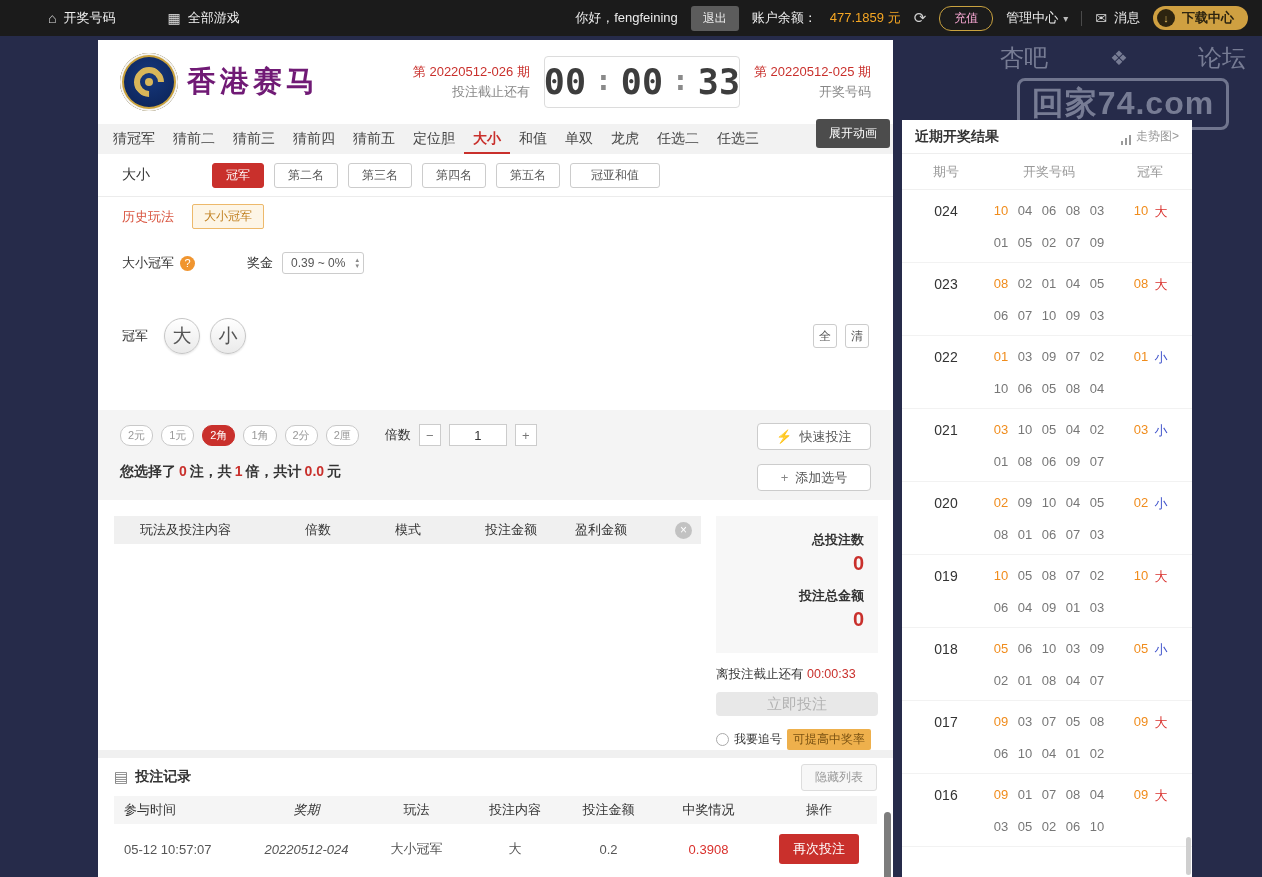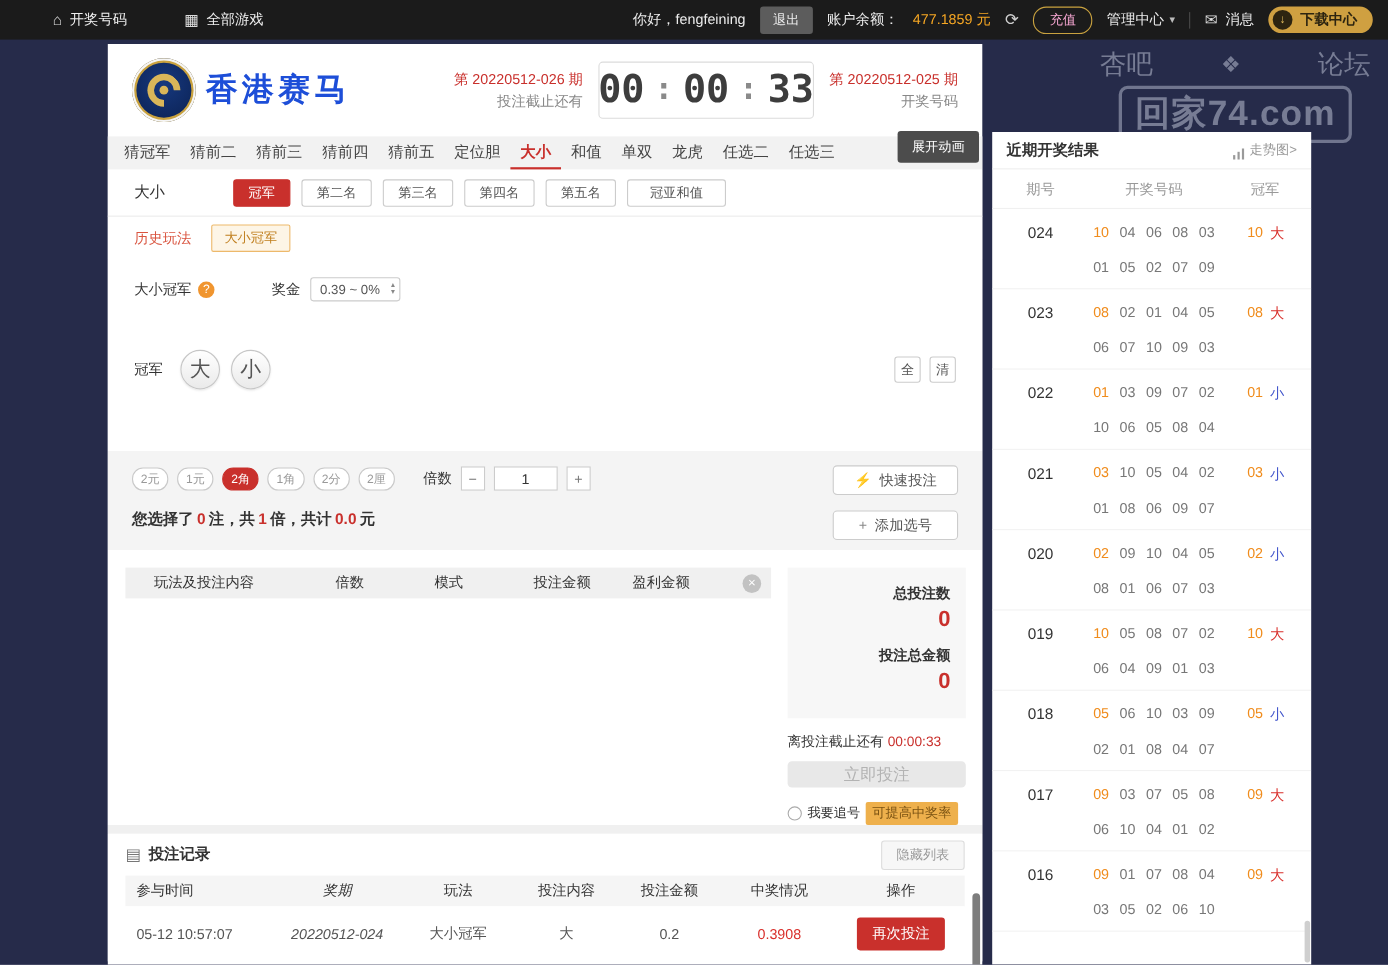--- a/index.html
+++ b/index.html
@@ -31,21 +31,21 @@
   .wm-site{display:inline-block;margin-top:4px;font-size:32px;font-weight:bold;border:3px solid rgba(185,191,210,.5);border-radius:8px;padding:1px 12px;letter-spacing:1px;}
 
   
   .panel{position:absolute;left:98px;top:40px;width:795px;height:980px;background:#fff;z-index:5;}
   .v-thumb{position:absolute;right:2px;top:772px;width:7px;height:68px;background:#7d7d7d;border-radius:4px;z-index:9;}
 
   .p-header{height:84px;display:flex;align-items:center;padding:0 14px 0 22px;}
   .logo{width:58px;height:58px;border-radius:50%;background:radial-gradient(circle at 50% 40%, #16387e, #0a1f4e);position:relative;flex:none;box-shadow:inset 0 0 0 2px #f5f5f5, inset 0 0 0 4px #c9a23f;}
   .logo-c{position:absolute;inset:14px;border:6px solid #d9b659;border-right-color:transparent;border-radius:50%;transform:rotate(45deg);}
   .logo-dot{position:absolute;left:50%;top:50%;width:8px;height:8px;margin:-4px 0 0 -4px;background:#d9b659;border-radius:50%;}
-  .brand{color:#1d4ed8;font-size:29px;font-weight:bold;letter-spacing:4px;margin-left:9px;white-space:nowrap;}
+  .brand{color:#701a75;font-size:29px;font-weight:bold;letter-spacing:4px;margin-left:9px;white-space:nowrap;}
   .issue-block{text-align:right;font-size:13px;line-height:20px;margin-left:auto;white-space:nowrap;}
   .issue-red{color:#c9302c;}
   .issue-gray{color:#888;}
   .countdown{width:196px;height:52px;border:1px solid #dcdcdc;border-radius:4px;display:flex;align-items:center;justify-content:center;gap:9px;margin:0 14px;font-family:"DejaVu Sans Mono","Liberation Mono",monospace;font-size:35px;font-weight:bold;color:#3d3d3d;background:#fff;flex:none;}
   .cd-colon{color:#8a8a8a;font-size:28px;transform:translateY(-2px);}
   .prev-block{text-align:right;font-size:13px;line-height:20px;margin-right:8px;white-space:nowrap;}
 
   
   .tabs{height:30px;background:#f2f2f2;display:flex;align-items:stretch;padding:0 6px;position:relative;font-size:14px;color:#444;}
   .tab{padding:0 9px;line-height:29px;cursor:pointer;white-space:nowrap;}

